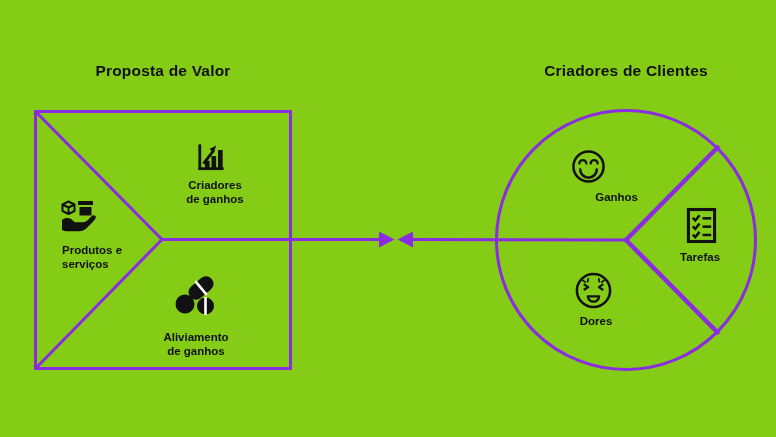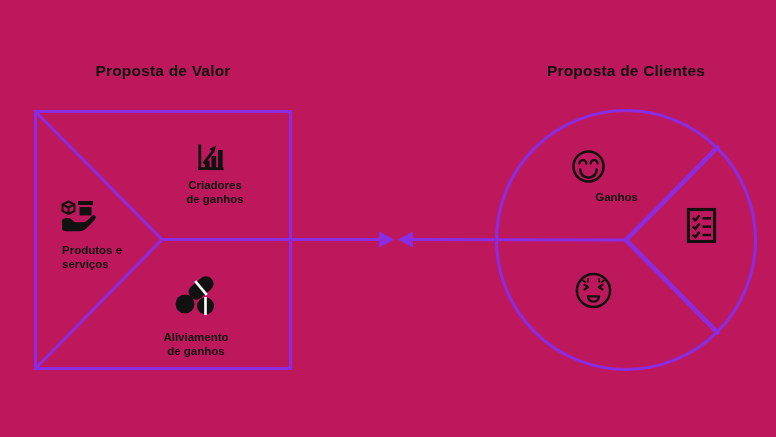--- a/index.html
+++ b/index.html
@@ -5,21 +5,21 @@
   :root { --accent: #8B2BE2; --ink: #111111; }
   * { margin: 0; padding: 0; box-sizing: border-box; }
   body {
     font-family: "Liberation Sans", "DejaVu Sans", sans-serif;
     background: #ffffff;
   }
   .canvas {
     position: relative;
     width: 776px;
     height: 437px;
-    background: #be185d;
+    background: #84cc16;
     overflow: hidden;
   }
   svg.geometry {
     position: absolute;
     inset: 0;
     width: 776px;
     height: 437px;
   }
   .stroke-accent { stroke: var(--accent); fill: none; }
   .fill-accent   { fill: var(--accent); }
@@ -65,21 +65,21 @@
 
     <path class="stroke-accent" d="M412,239.5 L626,240" stroke-width="3"></path>
 
     <circle class="stroke-accent" cx="626" cy="240" r="129.5" stroke-width="3"></circle>
 
     <path class="stroke-accent" d="M626,240 L717.5,147.5" stroke-width="4.5" stroke-linecap="round"></path>
     <path class="stroke-accent" d="M626,240 L717.5,332.5" stroke-width="4.5" stroke-linecap="round"></path>
   </svg>
 
   <div class="title" style="left:34px; top:62px; width:258px;">Proposta de Valor</div>
-  <div class="title" style="left:495px; top:62px; width:262px;">Proposta de Clientes</div>
+  <div class="title" style="left:495px; top:62px; width:262px;">Criadores de Clientes</div>
 
   <span class="icon" style="left:197px; top:143px;">
     <svg width="28" height="28" viewBox="0 0 30 30">
       <rect x="1.5" y="1.5" width="3" height="27" fill="currentColor"></rect>
       <rect x="1.5" y="26" width="27" height="3" fill="currentColor"></rect>
       <rect x="8.5" y="19" width="5" height="8" fill="currentColor"></rect>
       <rect x="15.5" y="14" width="5" height="13" fill="currentColor"></rect>
       <rect x="22.5" y="7.5" width="5" height="19.5" fill="currentColor"></rect>
       <path d="M7,22 L17.5,8.5" stroke="currentColor" stroke-width="3" fill="none"></path>
       <polygon points="20.5,2.8 18.3,10.4 13.3,6.5" fill="currentColor"></polygon>
@@ -135,25 +135,27 @@
     <svg width="31" height="37" viewBox="0 0 32 38">
       <rect x="2.5" y="2.5" width="27" height="33" stroke="currentColor" stroke-width="3.2" fill="none"></rect>
       <path d="M7,11.2 l2.6,2.6 l4.4,-5.4" stroke="currentColor" stroke-width="2.6" fill="none"></path>
       <line x1="17" y1="11.6" x2="26" y2="11.6" stroke="currentColor" stroke-width="2.6"></line>
       <path d="M7,19.8 l2.6,2.6 l4.4,-5.4" stroke="currentColor" stroke-width="2.6" fill="none"></path>
       <line x1="17" y1="20.2" x2="26" y2="20.2" stroke="currentColor" stroke-width="2.6"></line>
       <path d="M7,28.4 l2.6,2.6 l4.4,-5.4" stroke="currentColor" stroke-width="2.6" fill="none"></path>
       <line x1="17" y1="28.8" x2="26" y2="28.8" stroke="currentColor" stroke-width="2.6"></line>
     </svg>
   </span>
+  <div class="label center" style="left:650px; top:250px; width:100px;">Tarefas</div>
 
   <span class="icon" style="left:574px; top:271px;">
     <svg width="39" height="39" viewBox="0 0 40 40">
       <circle cx="20" cy="20" r="17" stroke="currentColor" stroke-width="2.6" fill="none"></circle>
       <path d="M10,13.5 L14.5,16.5 L10,19.5" stroke="currentColor" stroke-width="2.3" fill="none" stroke-linejoin="round"></path>
       <path d="M30,13.5 L25.5,16.5 L30,19.5" stroke="currentColor" stroke-width="2.3" fill="none" stroke-linejoin="round"></path>
       <path d="M9.2,9.8 L11.6,11.4 M14.6,8 L14,11" stroke="currentColor" stroke-width="1.8" fill="none" stroke-linecap="round"></path>
       <path d="M30.8,9.8 L28.4,11.4 M25.4,8 L26,11" stroke="currentColor" stroke-width="1.8" fill="none" stroke-linecap="round"></path>
       <path d="M14.2,26 H25.8 A5.8,5.4 0 0 1 14.2,26 Z" stroke="currentColor" stroke-width="2.3" fill="none" stroke-linejoin="round"></path>
     </svg>
   </span>
+  <div class="label center" style="left:546px; top:314px; width:100px;">Dores</div>
 
 </div>
 
 </body></html>

